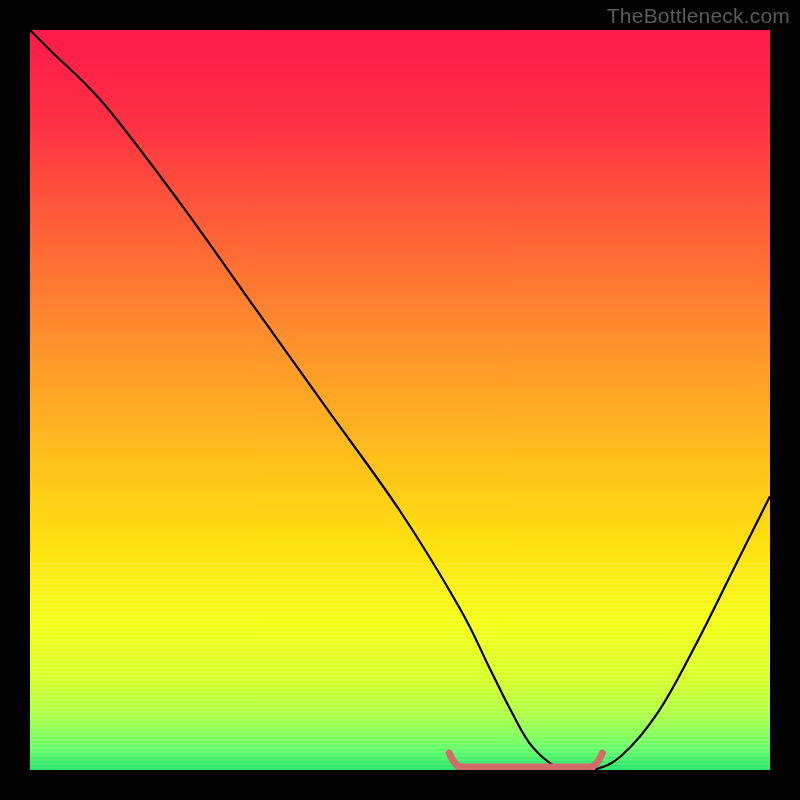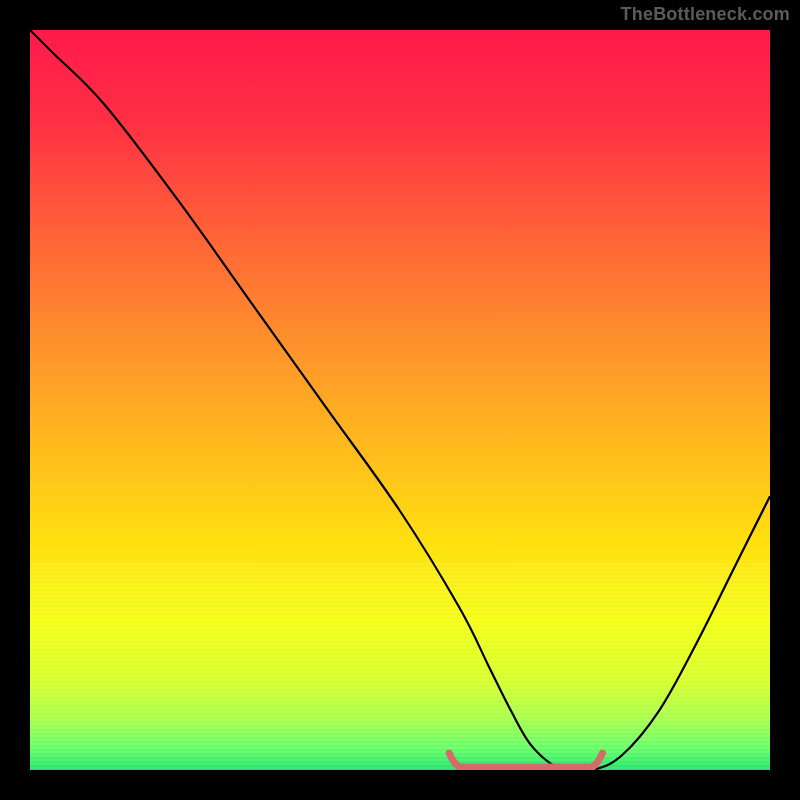--- a/index.html
+++ b/index.html
@@ -15,22 +15,22 @@
     position: relative;
     width: 800px;
     height: 800px;
     background: #000;
   }
   .watermark {
     position: absolute;
     top: 4px;
     right: 10px;
     color: #5b5b5b;
-    font-size: 18px;
-    font-weight: bold;
+    font-size: 21px;
+    font-weight: normal;
     letter-spacing: 0.2px;
     z-index: 10;
   }
   .plot-wrap {
     position: absolute;
     left: 30px;
     top: 30px;
     width: 740px;
     height: 740px;
   }

